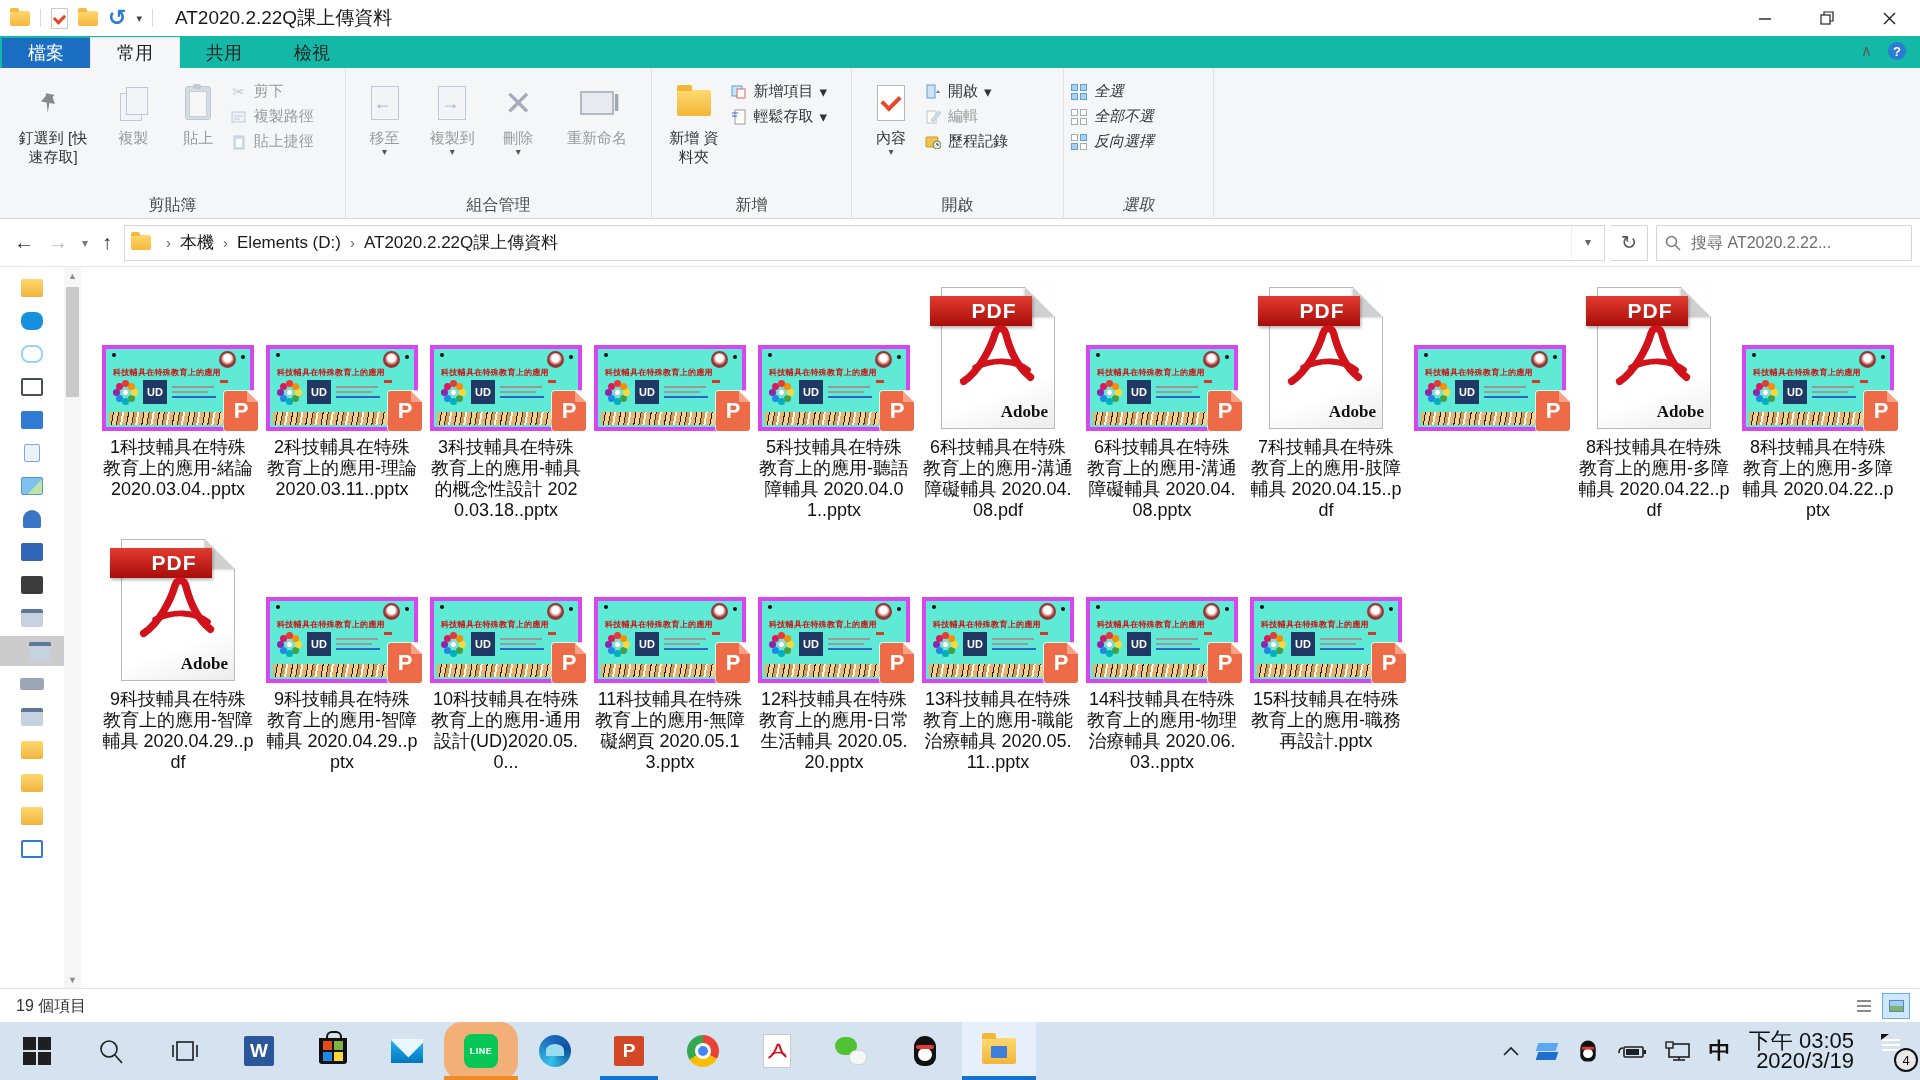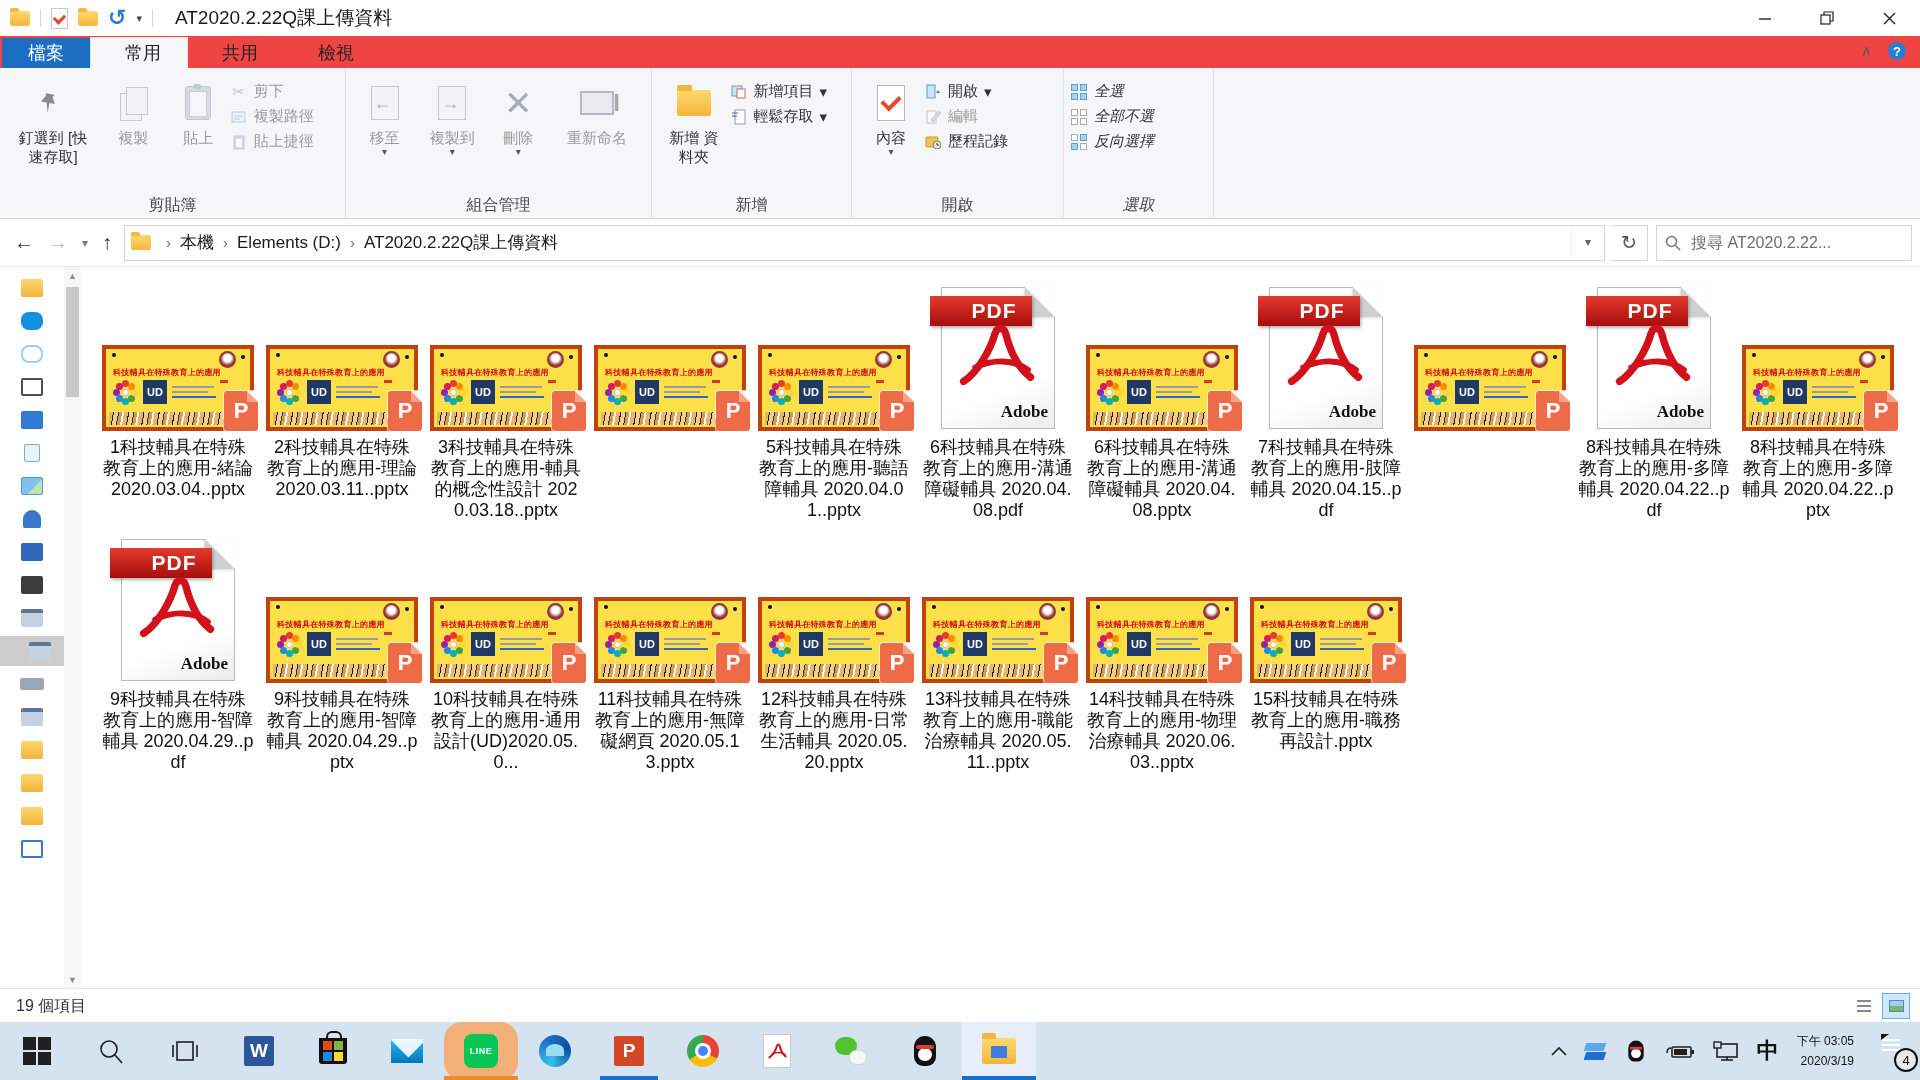--- a/index.html
+++ b/index.html
@@ -13,23 +13,23 @@
   .mini-folder:before{content:"";position:absolute;left:0;top:-3px;width:9px;height:4px;background:#f5b73c;border-radius:2px 2px 0 0;}
   .check-page{width:15px;height:19px;background:#fff;border:1px solid #c9c9c9;position:relative;}
   .check-page:after{content:"";position:absolute;left:2px;top:5px;width:8px;height:5px;border-left:3px solid #e8472b;border-bottom:3px solid #e8472b;transform:rotate(-45deg);}
   .undo-glyph{color:#2b7cd3;font-size:22px;line-height:20px;font-weight:bold;}
   .qat-chev{font-size:11px;color:#444;}
   .win-title{font-size:19px;color:#1a1a1a;margin-left:12px;white-space:nowrap;}
   .win-controls{position:absolute;right:0;top:0;height:36px;display:flex;}
   .win-btn{width:62px;height:36px;display:flex;align-items:center;justify-content:center;}
   .win-btn svg{stroke:#222;}
   
-  .tabrow{position:absolute;left:0;top:36px;width:1920px;height:32px;background:#ef4444;border-bottom:1px solid #e4e4e4;display:flex;align-items:flex-end;}
+  .tabrow{position:absolute;left:0;top:36px;width:1920px;height:32px;background:#14b8a6;border-bottom:1px solid #e4e4e4;display:flex;align-items:flex-end;}
   .tab-file{width:88px;height:30px;background:#1b6ec2;color:#fff;font-size:18px;display:flex;align-items:center;justify-content:center;margin-left:2px;}
-  .tab{width:88px;height:30px;font-size:18px;display:flex;align-items:center;justify-content:center;color:#222;padding-left:8px;}
+  .tab{width:88px;height:30px;font-size:18px;display:flex;align-items:center;justify-content:center;color:#222;}
   .tab.sel{background:#f5f6f7;border:1px solid #e4e4e4;border-bottom:none;}
   .tabrow-right{position:absolute;right:14px;top:42px;display:flex;gap:16px;align-items:center;}
   .rib-collapse{color:#5a5a5a;font-size:15px;}
   .help-circ{width:18px;height:18px;border-radius:50%;background:#2b7cd3;color:#fff;font-size:13px;font-weight:bold;display:flex;align-items:center;justify-content:center;}
   
   .ribbon{position:absolute;left:0;top:68px;width:1920px;height:150px;background:#f5f6f7;border-bottom:1px solid #d8d8d8;display:flex;}
   .rgroup{position:relative;height:150px;border-right:1px solid #e2e2e2;display:flex;align-items:flex-start;padding:6px 6px 26px 6px;box-sizing:border-box;}
   .glabel{position:absolute;left:0;right:0;bottom:2px;text-align:center;font-size:16px;color:#4a4a4a;}
   .rbtn{display:flex;flex-direction:column;align-items:center;justify-content:flex-start;padding:4px 6px;border-radius:2px;}
   .rbtn .ic{height:50px;display:flex;align-items:center;justify-content:center;}
@@ -102,21 +102,21 @@
   .si-film{background:#3c3c3c;}
   .si-drive{background:#c6d2e2;border-top:4px solid #5e7798;box-sizing:border-box;}
   .si-usb{background:#9aa7b8;width:24px;height:12px;}
   .si-net{background:#fff;border:2px solid #2f7bd4;box-sizing:border-box;}
   
   .files{position:absolute;left:96px;top:14px;width:1815px;display:flex;flex-wrap:wrap;}
   .tile{width:164px;height:252px;display:flex;flex-direction:column;align-items:center;margin-bottom:0;}
   .tile-icwrap{height:150px;width:164px;display:flex;align-items:flex-end;justify-content:center;}
   .tile-name{width:152px;margin-top:6px;font-size:18px;line-height:21px;text-align:center;word-break:break-all;color:#111;}
   
-  .pptx-thumb{width:144px;height:78px;border:4px solid #c2410c;background:#fde047;position:relative;overflow:visible;}
+  .pptx-thumb{width:144px;height:78px;border:4px solid #d946ef;background:#5eead4;position:relative;overflow:visible;}
   .pt-dot{position:absolute;width:4px;height:4px;border-radius:50%;background:#111;top:4px;}
   .pt-dot.l{left:6px;} .pt-dot.r{right:5px;top:6px;}
   .emblem{position:absolute;right:14px;top:2px;width:13px;height:13px;border-radius:50%;border:2px solid #8c3b3b;background:radial-gradient(circle at 50% 40%,#fff 35%,#b03030 70%,#6d2020 100%);}
   .pt-title{position:absolute;left:7px;top:18px;font-size:8px;color:#cc1111;font-weight:bold;white-space:nowrap;letter-spacing:.3px;}
   .pt-logos{position:absolute;left:6px;top:30px;display:flex;align-items:center;gap:5px;}
   .flower{width:26px;height:26px;position:relative;}
   .flower i{position:absolute;left:10px;top:10px;width:7px;height:7px;border-radius:50%;background:#fff;border:1px solid #bbb;box-sizing:border-box;
     box-shadow:0 -9px 0 #e53935,6px -6px 0 #fb8c00,9px 0 0 #fdd835,6px 6px 0 #43a047,0 9px 0 #00b0bd,-6px 6px 0 #1e88e5,-9px 0 0 #8e24aa,-6px -6px 0 #d81b60;}
   .udbox{width:24px;height:24px;background:#203864;color:#fff;font-size:11px;font-weight:bold;display:flex;align-items:center;justify-content:center;}
   .pt-lines{display:flex;flex-direction:column;gap:3px;}
@@ -176,21 +176,21 @@
   .gl-exp{width:34px;height:26px;background:linear-gradient(#ffd96e,#f2b63a);border-radius:2px;position:relative;}
   .gl-exp:before{content:"";position:absolute;left:0;top:-5px;width:14px;height:6px;background:#f2b63a;border-radius:2px 2px 0 0;}
   .gl-exp:after{content:"";position:absolute;left:9px;top:8px;width:16px;height:12px;background:#3d7edb;border-radius:1px;}
   .tray{position:absolute;right:0;top:0;height:58px;display:flex;align-items:center;gap:18px;padding-right:8px;}
   .tray-ic{display:flex;align-items:center;justify-content:center;color:#111;}
   .gl-stack{width:22px;height:20px;position:relative;}
   .gl-stack:before{content:"";position:absolute;left:0;top:2px;width:20px;height:8px;background:#5aa7f5;transform:skewX(-18deg);}
   .gl-stack:after{content:"";position:absolute;left:0;top:11px;width:20px;height:8px;background:#1f6fd0;transform:skewX(-18deg);}
   .gl-qq.mini{transform:scale(.7);}
   .ime{font-size:22px;font-weight:bold;}
-  .clockbox{text-align:right;font-size:12px;line-height:20px;color:#111;}
+  .clockbox{text-align:right;font-size:22px;line-height:20px;color:#111;}
   .notif{position:relative;width:34px;height:34px;margin-left:6px;}
   .notif-ic{width:26px;height:22px;background:#111;border-radius:2px;position:relative;}
   .notif-ic:before{content:"";position:absolute;left:4px;top:5px;width:18px;height:2px;background:#fff;box-shadow:0 5px 0 #fff,0 10px 0 #fff;}
   .notif-ic:after{content:"";position:absolute;left:3px;bottom:-6px;border-style:solid;border-width:6px 8px 0 0;border-color:#111 transparent transparent transparent;}
   .notif-badge{position:absolute;right:-6px;bottom:-4px;width:20px;height:20px;border-radius:50%;background:#e9e9e9;border:2px solid #111;font-size:13px;display:flex;align-items:center;justify-content:center;color:#111;}
 </style>
 </head>
 <body>
 
 <div class="titlebar">

